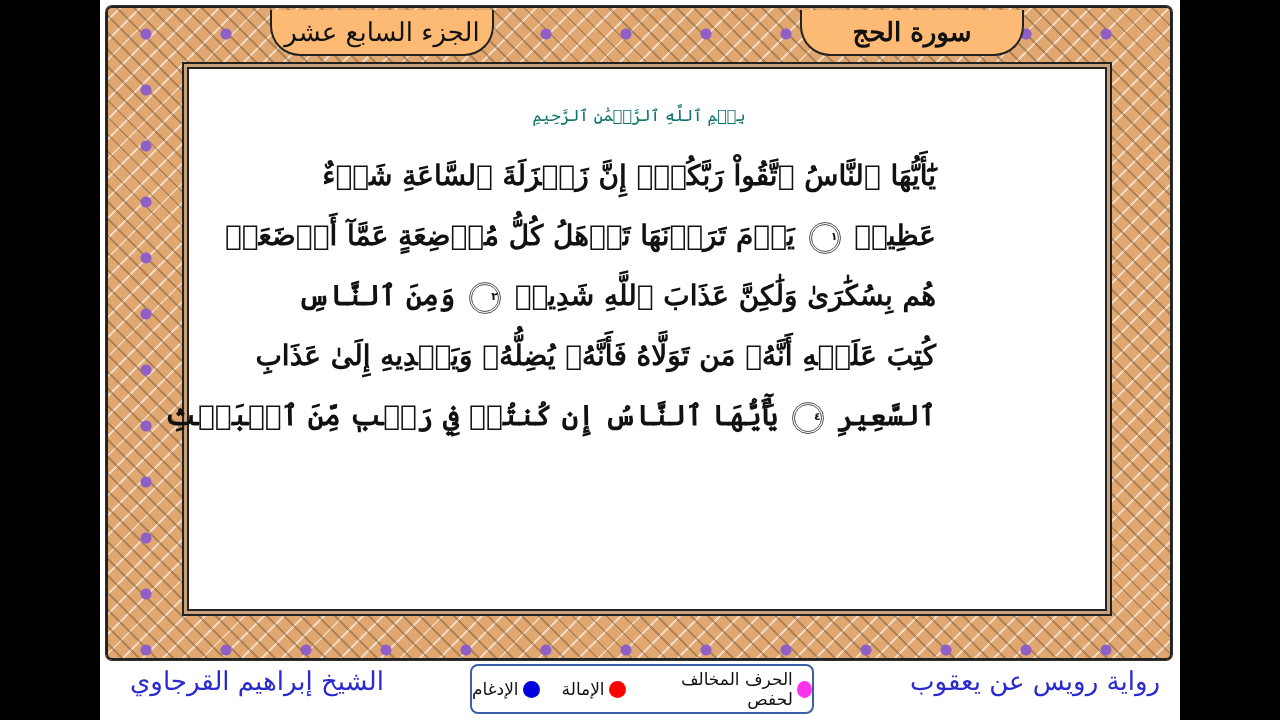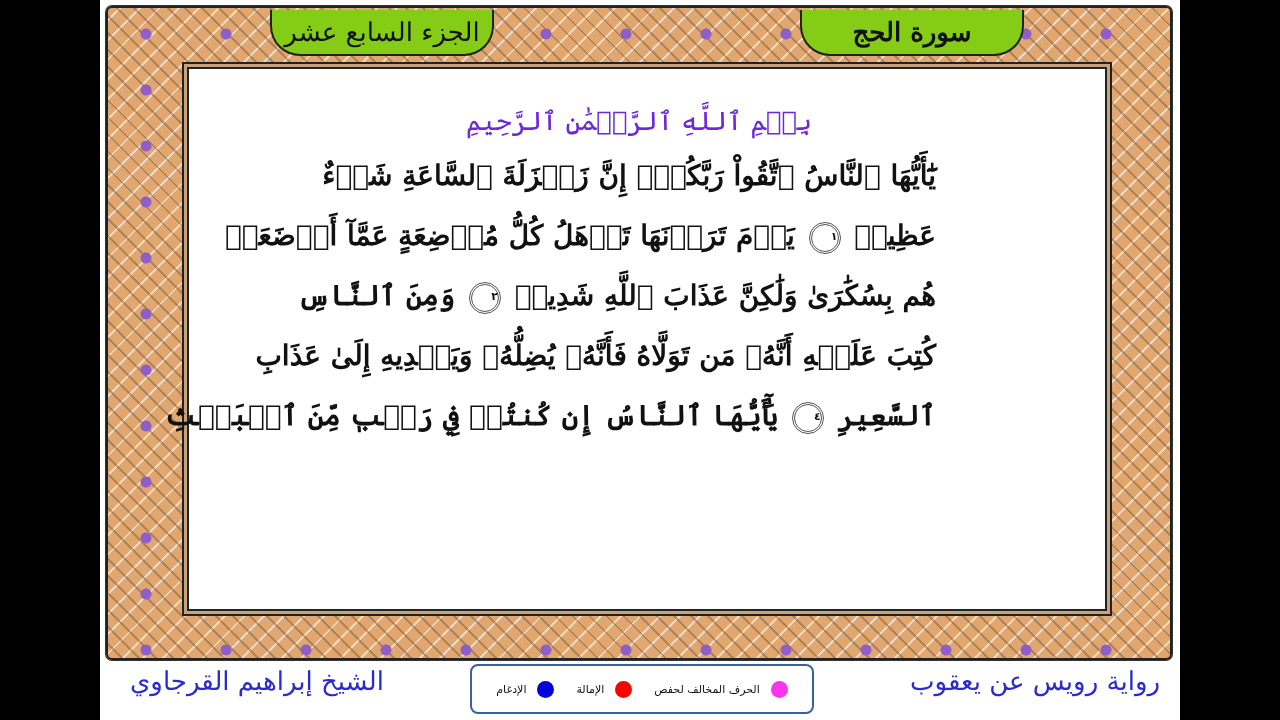--- a/index.html
+++ b/index.html
@@ -24,56 +24,56 @@
   }
   .frame-inner-cut {
     position:absolute; left:78px; top:58px; width:920px; height:544px;
     background:#fff;
     border:3px solid #c9a27a;
     box-shadow: 0 0 0 2px #222, inset 0 0 0 2px #222;
   }
   
   .hdr {
     position:absolute; top:10px; height:44px;
-    background:#84cc16; border-radius:0 0 30px 30px;
+    background:#fdba74; border-radius:0 0 30px 30px;
     border:2px solid #222; border-top:none;
     display:flex; align-items:center; justify-content:center;
     font-size:26px; color:#111; direction:rtl;
   }
   .hdr-juz { left:170px; width:220px; }
   .hdr-surah { left:700px; width:220px;font-weight:bold; }
 
   .content {
     position:absolute; left:186px; top:66px; width:906px; height:530px;
     direction:rtl; text-align:center;
   }
   .basmala {
     position:absolute; top:40px; left:0; right:0;
-    font-size:26px; color:#6d28d9; letter-spacing:1px;
+    font-size:16px; color:#0f766e; letter-spacing:1px;
   }
   .lines { position:absolute; top:80px; left:160px; width:590px;font-weight:bold; }
   .line {
     height:60px; line-height:60px; font-size:28px; color:#111;
     text-align:justify; text-align-last:justify; white-space:nowrap;
   }
   .ayah-mark {
     display:inline-block; width:26px; height:26px; border-radius:50%;
     border:3px double #555; font-size:11px; line-height:24px;
     text-align:center; vertical-align:middle; margin:0 4px;
     font-family:"DejaVu Sans", sans-serif; color:#111; background:#fff;
   }
 
   
   .legend {
     position:absolute; left:370px; top:664px; width:340px; height:46px;
     border:2px solid #3b5fa6; border-radius:8px; background:#fff;
     display:flex; align-items:center; justify-content:center; gap:22px;
     direction:rtl;
   }
-  .legend-item { display:flex; align-items:center; gap:11px; font-size:11px; color:#111; font-family:"DejaVu Sans", sans-serif; }
+  .legend-item { display:flex; align-items:center; gap:4px; font-size:17px; color:#111; font-family:"DejaVu Sans", sans-serif; }
   .dot { width:17px; height:17px; border-radius:50%; display:inline-block; }
   .credit {
     position:absolute; top:666px; font-size:26px; color:#2a2ad0; direction:rtl;
   }
   .credit-left { left:30px; }
   .credit-right { right:20px; }
 </style>
 </head>
 <body>
 

